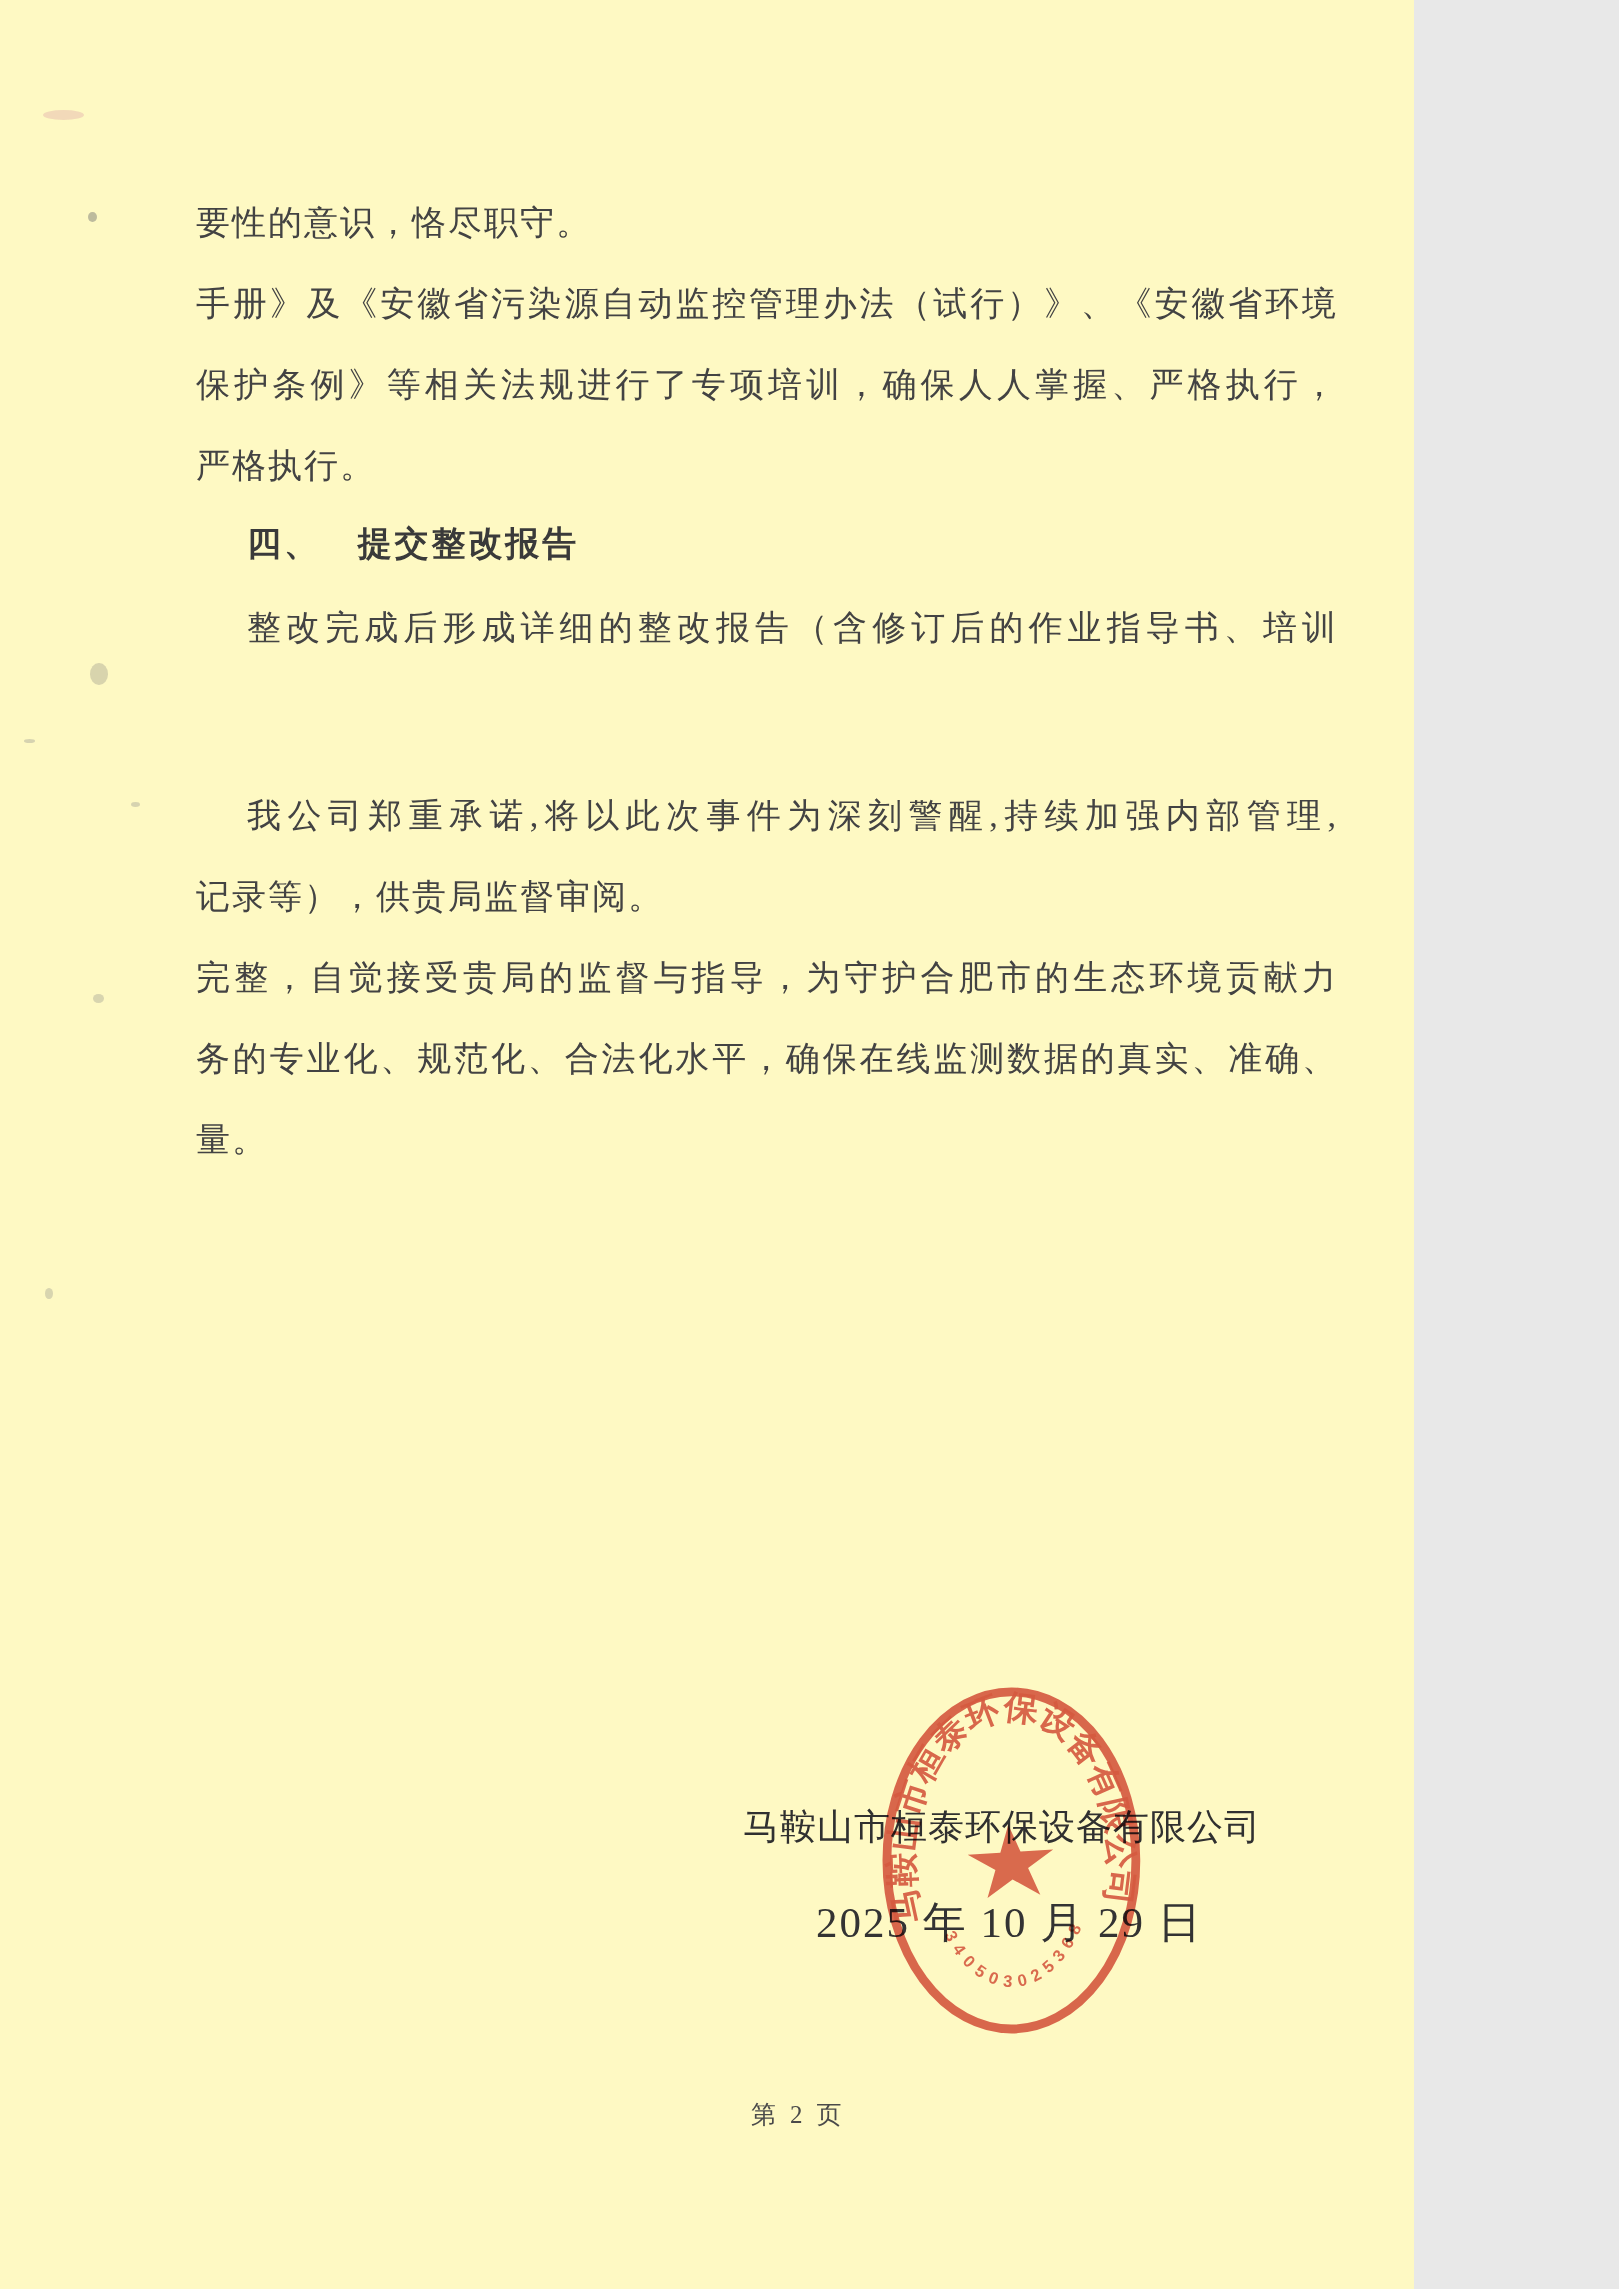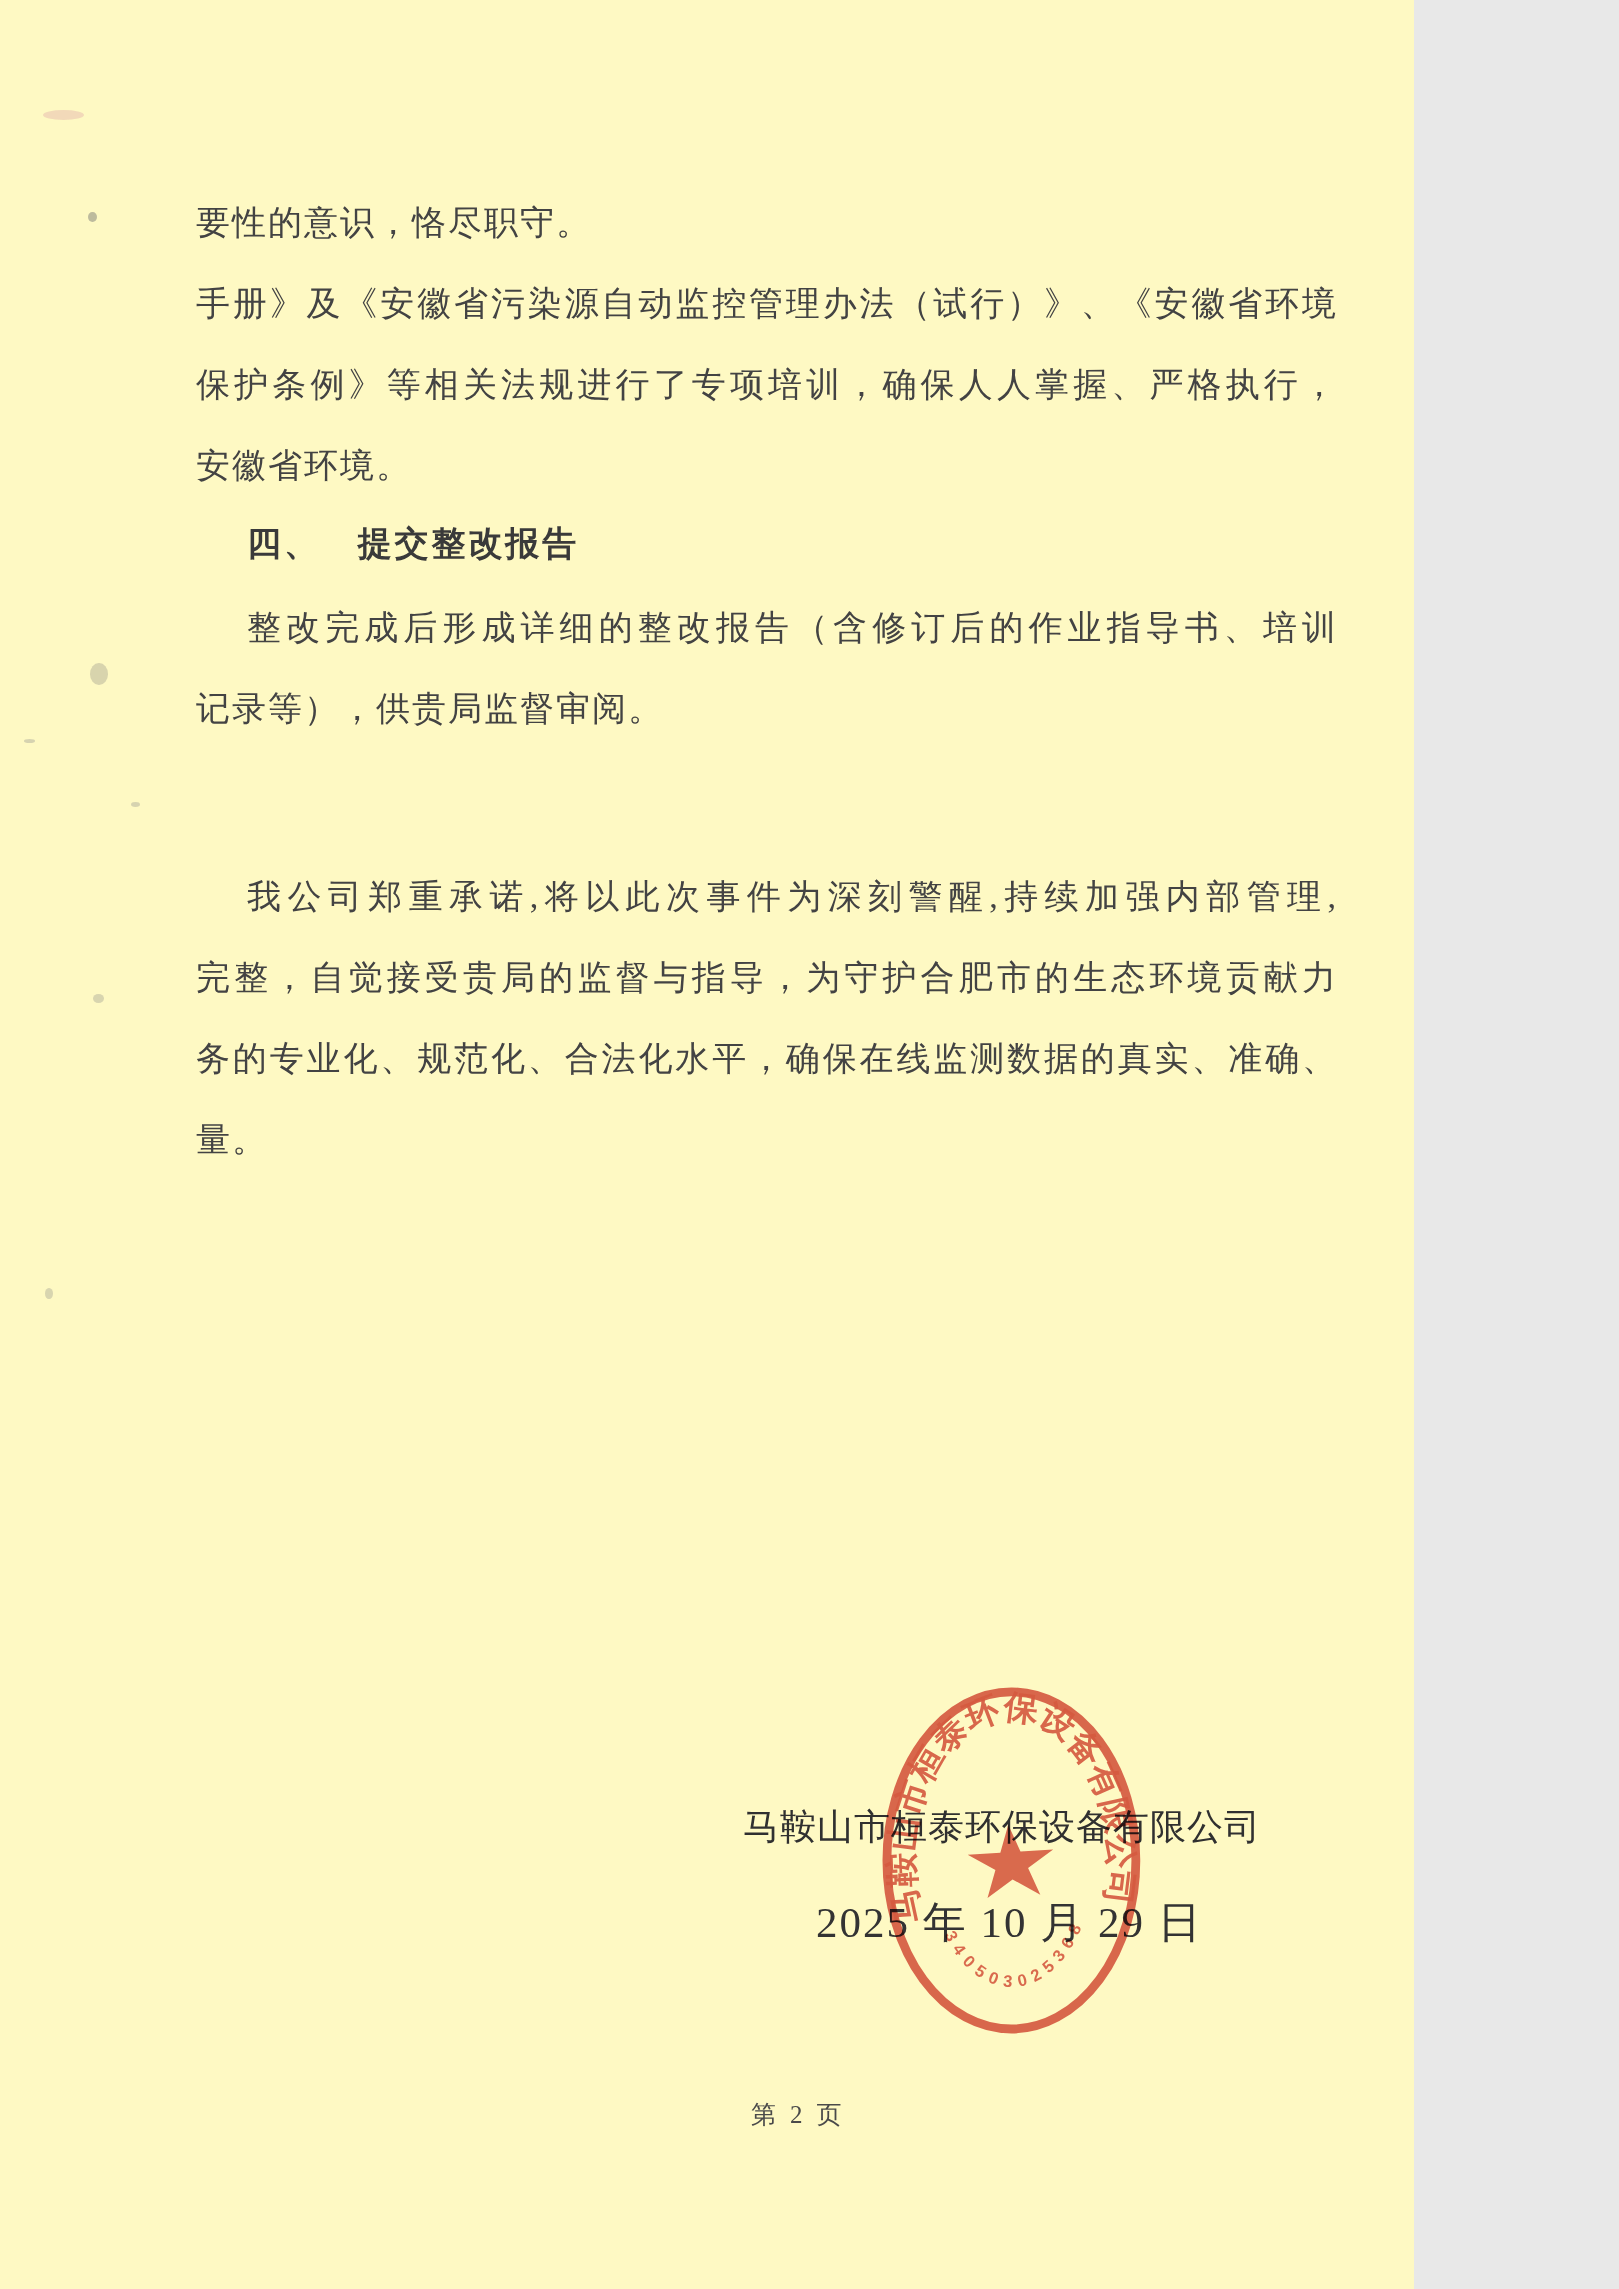--- a/index.html
+++ b/index.html
@@ -102,25 +102,25 @@
 </style>
 </head>
 <body>
 
 <div class="page">
 
   <div class="content">
       <div class="line">要性的意识，恪尽职守。</div>
       <div class="line justify">手册》及《安徽省污染源自动监控管理办法（试行）》、《安徽省环境</div>
       <div class="line justify">保护条例》等相关法规进行了专项培训，确保人人掌握、严格执行，</div>
-      <div class="line">安徽省环境。</div>
+      <div class="line">严格执行。</div>
       <div class="line indent heading">四、　提交整改报告</div>
       <div class="line indent justify">整改完成后形成详细的整改报告（含修订后的作业指导书、培训</div>
+      <div class="line indent justify gap-top">我公司郑重承诺,将以此次事件为深刻警醒,持续加强内部管理,</div>
       <div class="line">记录等），供贵局监督审阅。</div>
-      <div class="line indent justify gap-top">我公司郑重承诺,将以此次事件为深刻警醒,持续加强内部管理,</div>
       <div class="line justify">完整，自觉接受贵局的监督与指导，为守护合肥市的生态环境贡献力</div>
       <div class="line justify">务的专业化、规范化、合法化水平，确保在线监测数据的真实、准确、</div>
       <div class="line">量。</div>
     </div>
 
   <div class="company-line">马鞍山市桓泰环保设备有限公司</div>
   <div class="date-line">2025 年 10 月 29 日</div>
 
   <svg class="stamp-svg" width="1619" height="2290" viewBox="0 0 1652 2336">
     <defs>

